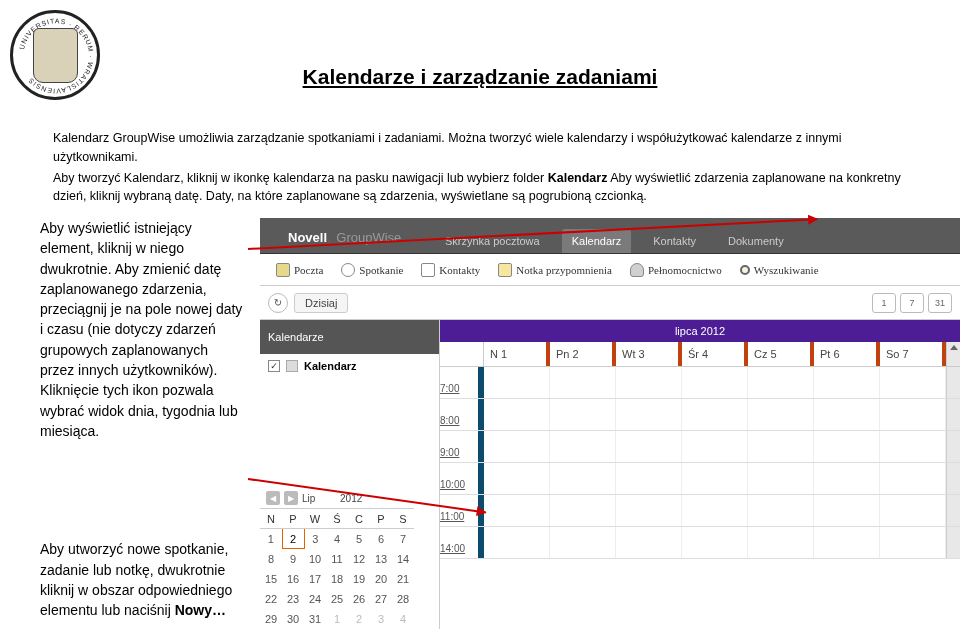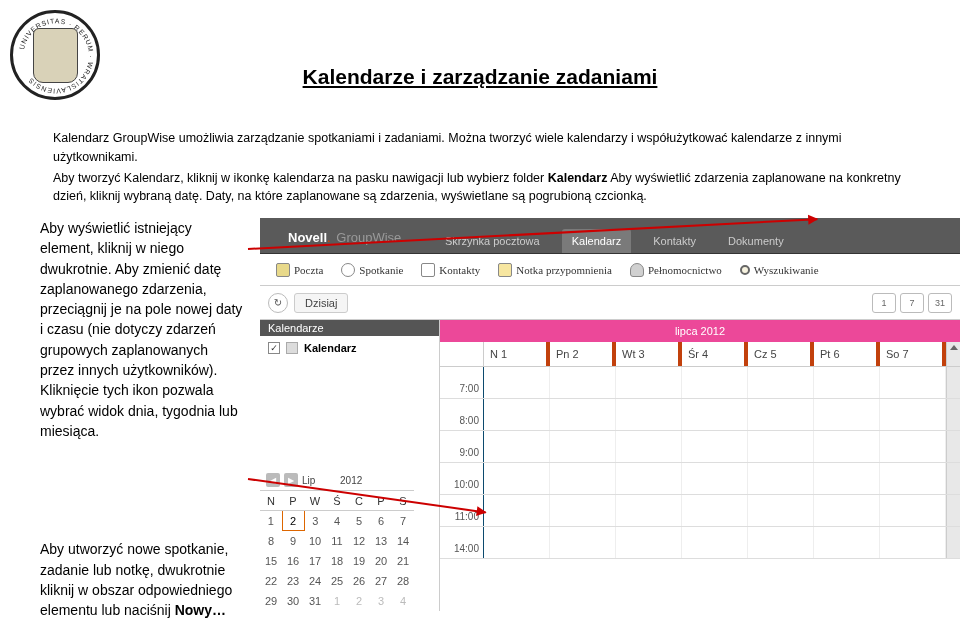--- a/index.html
+++ b/index.html
@@ -44,33 +44,33 @@
   .cal-toolbar { background: #fff; border-bottom: 1px solid #ccc; height: 34px; display: flex; align-items: center; padding: 0 8px; gap: 6px; }
   .arrow-btn { width: 20px; height: 20px; border: 1px solid #bbb; border-radius: 50%; display: flex; align-items: center; justify-content: center; cursor: pointer; font-size: 10px; color: #555; background: #fff; }
   .today-btn { font-size: 11px; padding: 3px 10px; border: 1px solid #ccc; border-radius: 3px; background: #f5f5f5; cursor: pointer; color: #444; }
   .flex-spacer { flex: 1; }
   .view-btns { display: flex; gap: 4px; }
   .vbtn { width: 24px; height: 20px; border: 1px solid #bbb; border-radius: 3px; display: flex; align-items: center; justify-content: center; font-size: 9px; color: #666; background: #fff; cursor: pointer; }
   
   
   .cal-main { display: flex; }
   .cal-sidebar { width: 180px; border-right: 1px solid #ccc; }
-  .cal-sidebar-head { background: #555; color: #fff; font-size: 11px; padding: 2px 8px; }
+  .cal-sidebar-head { background: #555; color: #fff; font-size: 11px; padding: 11px 8px; }
   .cal-sidebar-body { padding: 6px 8px; font-size: 11px; display: flex; align-items: center; gap: 6px; }
   .cb { width: 12px; height: 12px; border: 1px solid #888; display: inline-flex; align-items: center; justify-content: center; font-size: 9px; color: #333; }
   .sq { width: 12px; height: 12px; background: #dcdcdc; border: 1px solid #aaa; display: inline-block; }
   
   .cal-grid { flex: 1; }
-  .cal-grid-head { background: #ec4899; color: #fff; font-size: 11px; text-align: center; padding: 5px 0; }
+  .cal-grid-head { background: #4c1d95; color: #fff; font-size: 11px; text-align: center; padding: 5px 0; }
   .cal-days-row { display: flex; border-bottom: 1px solid #ccc; }
   .cal-days-row .tcol { width: 44px; border-right: 1px solid #ccc; }
   .cal-days-row .dcol { flex: 1; border-right: 4px solid #c2410c; font-size: 11px; padding: 6px 6px; color: #444; }
   .cal-time-rows { }
   .trow { display: flex; border-bottom: 1px solid #ddd; height: 32px; }
-  .trow .tcol { width: 44px; border-right: 1px solid #0c4a6e; font-size: 10px; color: #555; text-align: right; padding: 16px 4px 0 0; }
+  .trow .tcol { width: 44px; border-right: 6px solid #0c4a6e; font-size: 10px; color: #555; padding: 16px 4px 0 0; text-decoration: underline; }
   .trow .dcol { flex: 1; border-right: 1px solid #eee; }
   .scrollbar { width: 14px; background: #e8e8e8; border-left: 1px solid #ccc; display: flex; flex-direction: column; align-items: center; padding: 3px 0; gap: 2px; }
   .scroll-arrow { width: 0; height: 0; border-left: 4px solid transparent; border-right: 4px solid transparent; }
   .scroll-arrow.up { border-bottom: 5px solid #666; }
   
   
   .mini-cal-wrap { padding-top: 80px; }
   .mini-cal-head { display: flex; align-items: center; gap: 4px; padding: 3px 6px; font-size: 10px; color: #444; }
   .mc-arrow { width: 14px; height: 14px; background: #bbb; color: #fff; display: inline-flex; align-items: center; justify-content: center; font-size: 8px; border-radius: 2px; cursor: pointer; }
   .mini-cal { font-size: 11px; border-collapse: collapse; }

